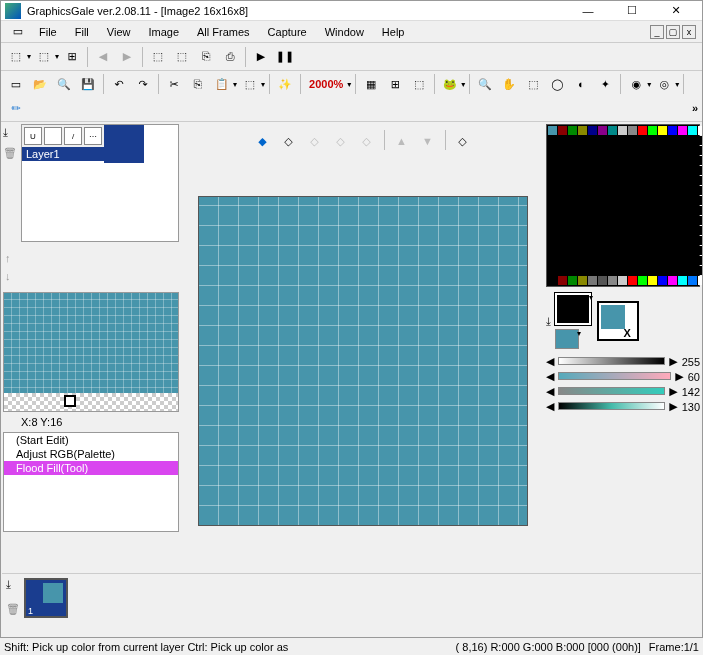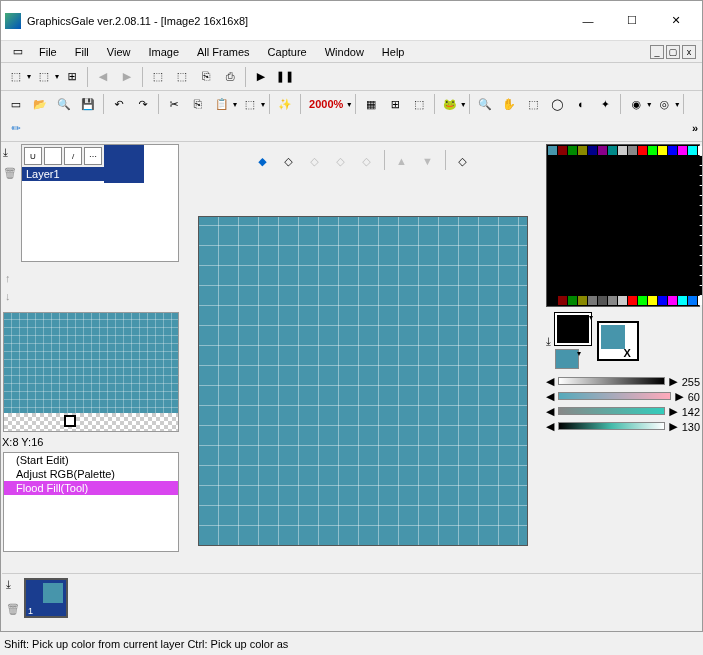--- a/index.html
+++ b/index.html
@@ -1,17 +1,17 @@
 <!DOCTYPE html>
 <html><head>
 <meta charset="utf-8">
 <style>
 * { margin: 0; padding: 0; box-sizing: border-box; font-family: "Segoe UI", Tahoma, sans-serif; font-size: 11px; }
 body { background: #f0f0f0; width: 703px; height: 655px; overflow: hidden; border: 1px solid #999; }
-.titlebar { height: 40px; background: #fff; display: flex; align-items: center; padding: 0 4px; border-bottom: 1px solid #ddd; }
+.titlebar { height: 20px; background: #fff; display: flex; align-items: center; padding: 0 4px; border-bottom: 1px solid #ddd; }
 .titlebar .app-icon { width: 16px; height: 16px; margin-right: 6px; background: linear-gradient(135deg,#4a7,#05b); }
 .titlebar .title { flex: 1; }
 .titlebar .winbtns { display: flex; gap: 0; }
 .titlebar .winbtn { width: 44px; height: 26px; display: flex; align-items: center; justify-content: center; }
 .menubar { height: 22px; display: flex; align-items: center; padding: 0 6px; gap: 2px; background: #f0f0f0; border-bottom: 1px solid #ccc; }
 .menu-item { padding: 2px 8px; }
 .menu-right { margin-left: auto; display: flex; gap: 2px; }
 .mini-btn { width: 14px; height: 14px; border: 1px solid #888; background: #eee; display: flex; align-items: center; justify-content: center; font-size: 9px; }
 .toolbar { display: flex; align-items: center; padding: 2px 4px; gap: 2px; background: #f0f0f0; border-bottom: 1px solid #ccc; min-height: 28px; flex-wrap: wrap; }
 .tbtn { width: 22px; height: 22px; display: flex; align-items: center; justify-content: center; border: 1px solid transparent; }
@@ -23,21 +23,21 @@
 .layer-pane { border: 1px solid #999; margin: 2px; background: #fff; height: 118px; }
 .layer-tbar { display: flex; padding: 2px; gap: 2px; background: #eee; }
 .layer-cell { width: 18px; height: 18px; border: 1px solid #888; background: #fff; font-size: 8px; display: flex; align-items: center; justify-content: center; }
 .layer-thumb { width: 40px; height: 38px; background: #1a3d8f; }
 .layer-row { display: flex; align-items: flex-start; }
 .layer-label { background: #1a3d8f; color: #fff; padding: 1px 4px; flex: 1; }
 .arrows { display: flex; flex-direction: column; gap: 6px; padding: 8px 4px; color: #999; }
 .preview { height: 120px; background: #4795ab; margin: 2px; border: 1px solid #999; position: relative; background-image: repeating-linear-gradient(0deg,transparent,transparent 7px,rgba(255,255,255,.3) 7px,rgba(255,255,255,.3) 8px),repeating-linear-gradient(90deg,transparent,transparent 7px,rgba(255,255,255,.3) 7px,rgba(255,255,255,.3) 8px); }
 .preview-bot { position: absolute; bottom: 0; left: 0; right: 0; height: 18px; background: repeating-conic-gradient(#ccc 0 25%,#fff 0 50%) 0 0/8px 8px; }
 .preview-cursor { position: absolute; bottom: 4px; left: 60px; width: 12px; height: 12px; border: 2px solid #000; background: #fff; }
-.coord { padding: 2px 1px; }
+.coord { padding: 2px 20px; }
 .history { border: 1px solid #999; margin: 2px; background: #fff; height: 100px; overflow: auto; }
 .history div { padding: 1px 12px; }
 .history .sel { background: #d946ef; color: #fff; }
 .canvas-area { flex: 1; display: flex; flex-direction: column; align-items: center; padding: 4px; }
 .canvas-tbar { display: flex; gap: 4px; padding: 4px; align-self: center; }
 .canvas { margin-top: 40px; width: 330px; height: 330px; background: #4795ab; border: 1px solid #555; background-image: repeating-linear-gradient(0deg,transparent,transparent 19px,rgba(255,255,255,.4) 19px,rgba(255,255,255,.4) 20px),repeating-linear-gradient(90deg,transparent,transparent 19px,rgba(255,255,255,.4) 19px,rgba(255,255,255,.4) 20px); }
 .rightcol { width: 158px; padding: 2px; }
 .palette { display: grid; grid-template-columns: repeat(16, 9px); grid-auto-rows: 9px; gap: 1px; background: #000; padding: 1px; border: 1px solid #555; }
 .pal-cell { background: #000; }
 .color-picks { display: flex; gap: 4px; margin: 6px 0; align-items: center; }
@@ -45,21 +45,21 @@
 .sec-box { width: 42px; height: 40px; border: 2px solid #000; background: #fff; position: relative; }
 .sec-inner { position: absolute; top: 2px; left: 2px; width: 24px; height: 24px; background: #4795ab; }
 .slider-row { display: flex; align-items: center; gap: 4px; margin: 2px 0; font-size: 10px; }
 .slider { flex: 1; height: 10px; position: relative; }
 .slider-bg { height: 8px; border: 1px solid #888; }
 .tabs { display: flex; gap: 2px; margin-top: 4px; }
 .tab { border: 1px solid #888; padding: 2px 8px; background: #eee; font-size: 10px; }
 .timeline { position: absolute; bottom: 18px; left: 2px; right: 2px; height: 64px; border-top: 1px solid #ccc; background: #f0f0f0; display: flex; align-items: flex-start; padding: 4px; }
 .frame-thumb { width: 44px; height: 40px; background: #1a3d8f; border: 2px solid #555; position: relative; }
 .frame-inner { position: absolute; right: 3px; top: 3px; width: 20px; height: 20px; background: #4795ab; }
-.statusbar { position: absolute; bottom: 0; left: 0; right: 0; height: 24px; border-top: 1px solid #999; background: #f0f0f0; display: flex; align-items: center; font-size: 10px; padding: 0 4px; }
+.statusbar { position: absolute; bottom: 0; left: 0; right: 0; height: 18px; border-top: 1px solid #999; background: #f0f0f0; display: flex; align-items: center; font-size: 10px; padding: 0 4px; }
 .status-right { margin-left: auto; display: flex; gap: 8px; }
 </style>
 </head>
 <body>
 
 <div class="titlebar">
   <div class="app-icon"></div>
   <div class="title">GraphicsGale ver.2.08.11 - [Image2 16x16x8]</div>
   <div class="winbtns">
     <div class="winbtn">—</div>
@@ -521,13 +521,17 @@
   <div>
     <div class="frame-thumb">
       <div class="frame-inner"></div>
       <span style="position:absolute;bottom:0;left:2px;color:#fff;font-size:9px">1</span>
     </div>
   </div>
 </div>
 
 <div class="statusbar">
   <span>Shift: Pick up color from current layer  Ctrl: Pick up color as</span>
+  <div class="status-right">
+    <span>( 8,16) R:000 G:000 B:000  [000 (00h)]</span>
+    <span>Frame:1/1</span>
+  </div>
 </div>
 
 </body></html>

